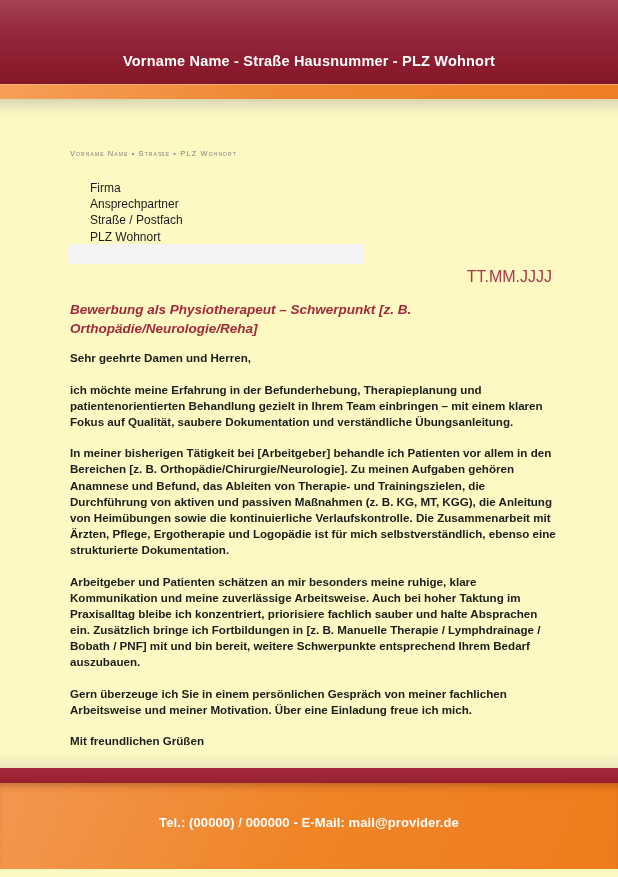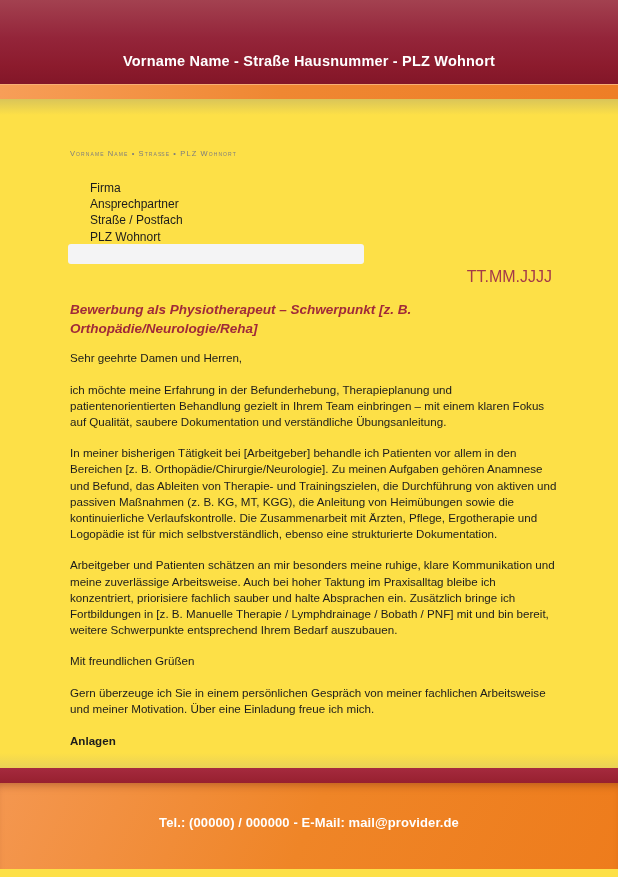--- a/index.html
+++ b/index.html
@@ -1,20 +1,20 @@
 <!DOCTYPE html>
 <html><head>
 <meta charset="utf-8">
 <style>
   html, body { margin: 0; padding: 0; background: #ffffff; }
   .page {
     position: relative;
     width: 618px;
     height: 877px;
-    background: #fde047;
+    background: #fef9c3;
     overflow: hidden;
     font-family: "Liberation Sans", sans-serif;
     color: #1c1c1c;
   }
 
   
   .header-band {
     position: absolute; top: 0; left: 0; width: 100%; height: 84px;
     background: linear-gradient(180deg, #a34150 0%, #94253a 45%, #8c1b2d 78%, #831628 100%);
     display: flex; justify-content: center; align-items: flex-end;
@@ -59,21 +59,21 @@
     font-size: 13.5px; line-height: 19px;
     font-weight: bold; font-style: italic;
     color: #a02a3a;
   }
 
   
   .letter-body {
     position: absolute; top: 350px; left: 70px; width: 487px;
     font-size: 11.6px; line-height: 16.1px;
   }
-  .letter-body p { margin: 0 0 15.5px 0; }
+  .letter-body p { margin: 0 0 15.5px 0; font-weight: bold; }
   .letter-body p.enclosures { font-weight: bold; margin-bottom: 9px; }
 
   
   .bottom-shadow {
     position: absolute; top: 753px; left: 0; width: 100%; height: 15px;
     background: linear-gradient(180deg, rgba(255,255,255,0) 0%, rgba(145,145,155,0.18) 100%);
   }
   .footer-redband {
     position: absolute; top: 768px; left: 0; width: 100%; height: 15px;
     background: linear-gradient(180deg, #a52a3e 0%, #97202f 100%);
@@ -113,22 +113,22 @@
 
   <div class="date-line">TT.MM.JJJJ</div>
 
   <h1 class="subject-line">Bewerbung als Physiotherapeut – Schwerpunkt [z. B. Orthopädie/Neurologie/Reha]</h1>
 
   <main class="letter-body">
     <p>Sehr geehrte Damen und Herren,</p>
     <p>ich möchte meine Erfahrung in der Befunderhebung, Therapieplanung und patientenorientierten Behandlung gezielt in Ihrem Team einbringen – mit einem klaren Fokus auf Qualität, saubere Dokumentation und verständliche Übungsanleitung.</p>
     <p>In meiner bisherigen Tätigkeit bei [Arbeitgeber] behandle ich Patienten vor allem in den Bereichen [z. B. Orthopädie/Chirurgie/Neurologie]. Zu meinen Aufgaben gehören Anamnese und Befund, das Ableiten von Therapie- und Trainingszielen, die Durchführung von aktiven und passiven Maßnahmen (z. B. KG, MT, KGG), die Anleitung von Heimübungen sowie die kontinuierliche Verlaufskontrolle. Die Zusammenarbeit mit Ärzten, Pflege, Ergotherapie und Logopädie ist für mich selbstverständlich, ebenso eine strukturierte Dokumentation.</p>
     <p>Arbeitgeber und Patienten schätzen an mir besonders meine ruhige, klare Kommunikation und meine zuverlässige Arbeitsweise. Auch bei hoher Taktung im Praxisalltag bleibe ich konzentriert, priorisiere fachlich sauber und halte Absprachen ein. Zusätzlich bringe ich Fortbildungen in [z. B. Manuelle Therapie / Lymphdrainage / Bobath / PNF] mit und bin bereit, weitere Schwerpunkte entsprechend Ihrem Bedarf auszubauen.</p>
+    <p>Gern überzeuge ich Sie in einem persönlichen Gespräch von meiner fachlichen Arbeitsweise und meiner Motivation. Über eine Einladung freue ich mich.</p>
     <p>Mit freundlichen Grüßen</p>
-    <p>Gern überzeuge ich Sie in einem persönlichen Gespräch von meiner fachlichen Arbeitsweise und meiner Motivation. Über eine Einladung freue ich mich.</p>
     <p class="enclosures">Anlagen</p>
   </main>
 
   <div class="bottom-shadow"></div>
   <div class="footer-redband"></div>
   <footer class="footer-orange">
     <div class="band-text">Tel.: (00000) / 000000 - E-Mail: mail@provider.de</div>
   </footer>
 
 </div>

